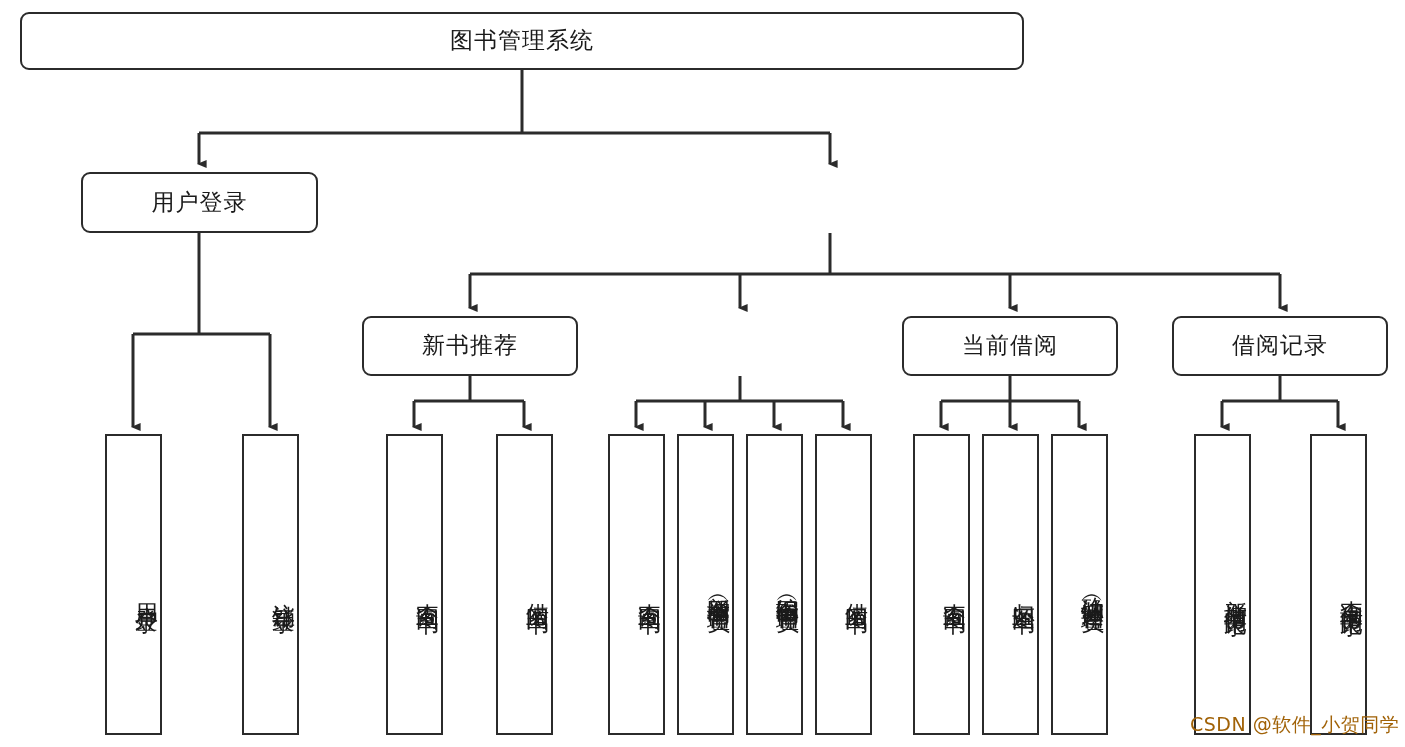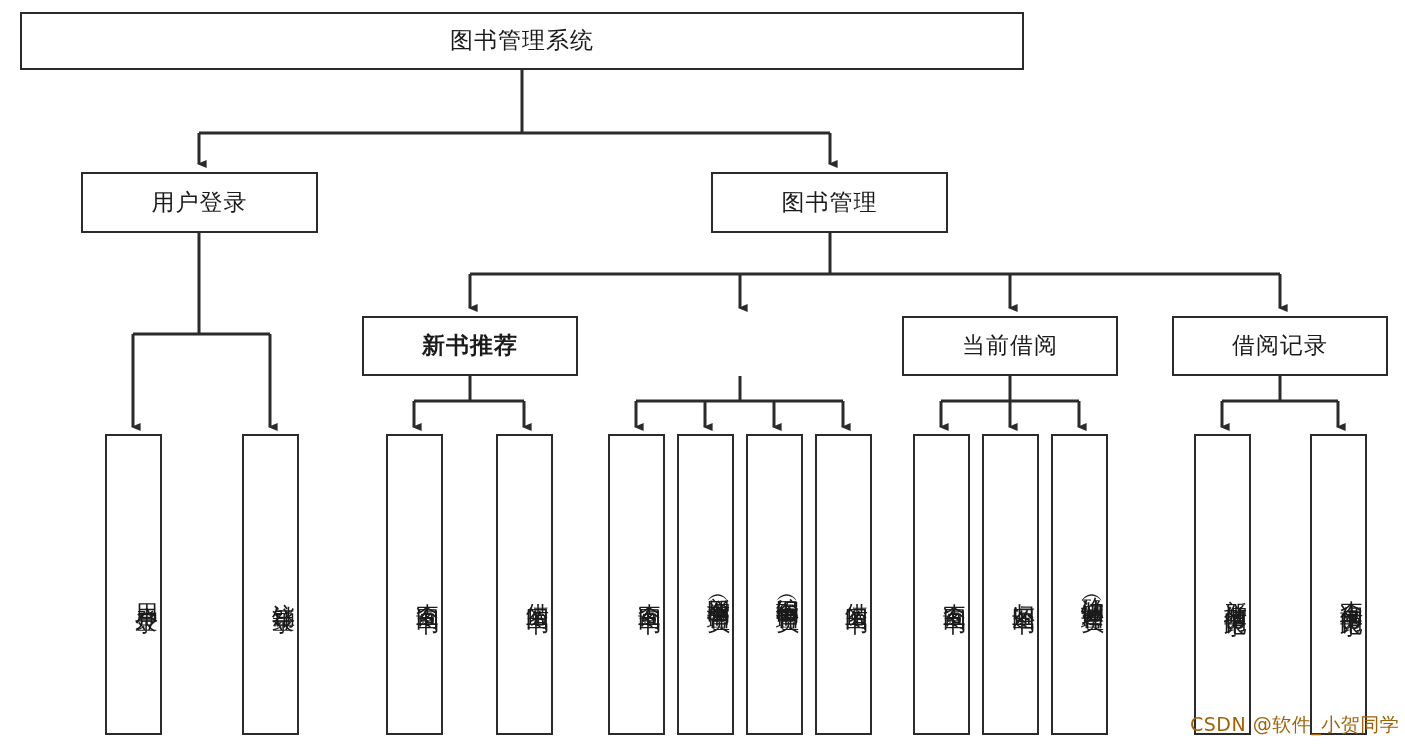--- a/index.html
+++ b/index.html
@@ -31,20 +31,21 @@
     border: 2.5px solid #2b2b2b;
     display: flex;
     align-items: center;
     justify-content: center;
     color: #1a1a1a;
   }
   .node-horizontal {
     font-size: 23px;
     letter-spacing: 1px;
     line-height: 1.1;
+    border-radius: 9px;
   }
   .node-vertical {
     writing-mode: vertical-rl;
     text-orientation: upright;
     font-size: 23px;
     letter-spacing: 3px;
     line-height: 1.15;
     align-items: flex-start;
     justify-content: center;
     padding-top: 12px;
@@ -115,23 +116,22 @@
       <path d="M 1280 376 L 1280 401"></path>
       <path d="M 1222 401 L 1338 401"></path>
       <path d="M 1222 401 L 1222 427" marker-end="url(#arrowhead)"></path>
       <path d="M 1338 401 L 1338 427" marker-end="url(#arrowhead)"></path>
     </g>
   </svg>
 
   <div class="node-box node-horizontal" style="left:20px; top:12px; width:1004px; height:58px;">图书管理系统</div>
 
   <div class="node-box node-horizontal" style="left:81px; top:172px; width:237px; height:61px;">用户登录</div>
-  <div class="node-box node-horizontal" style="left:711px; top:172px; width:237px; height:61px;">图书管理</div>
 
-  <div class="node-box node-horizontal" style="left:362px; top:316px; width:216px; height:60px;font-weight:bold;">新书推荐</div>
+  <div class="node-box node-horizontal" style="left:362px; top:316px; width:216px; height:60px;">新书推荐</div>
   <div class="node-box node-horizontal" style="left:902px; top:316px; width:216px; height:60px;">当前借阅</div>
   <div class="node-box node-horizontal" style="left:1172px; top:316px; width:216px; height:60px;">借阅记录</div>
 
   <div class="node-box node-vertical" style="left:105px; top:434px; width:57px; height:301px;">用户登录</div>
   <div class="node-box node-vertical" style="left:242px; top:434px; width:57px; height:301px;">注销登录</div>
 
   <div class="node-box node-vertical" style="left:386px; top:434px; width:57px; height:301px;">查询图书</div>
   <div class="node-box node-vertical" style="left:496px; top:434px; width:57px; height:301px;">借阅图书</div>
 
   <div class="node-box node-vertical" style="left:608px; top:434px; width:57px; height:301px;">查询图书</div>

